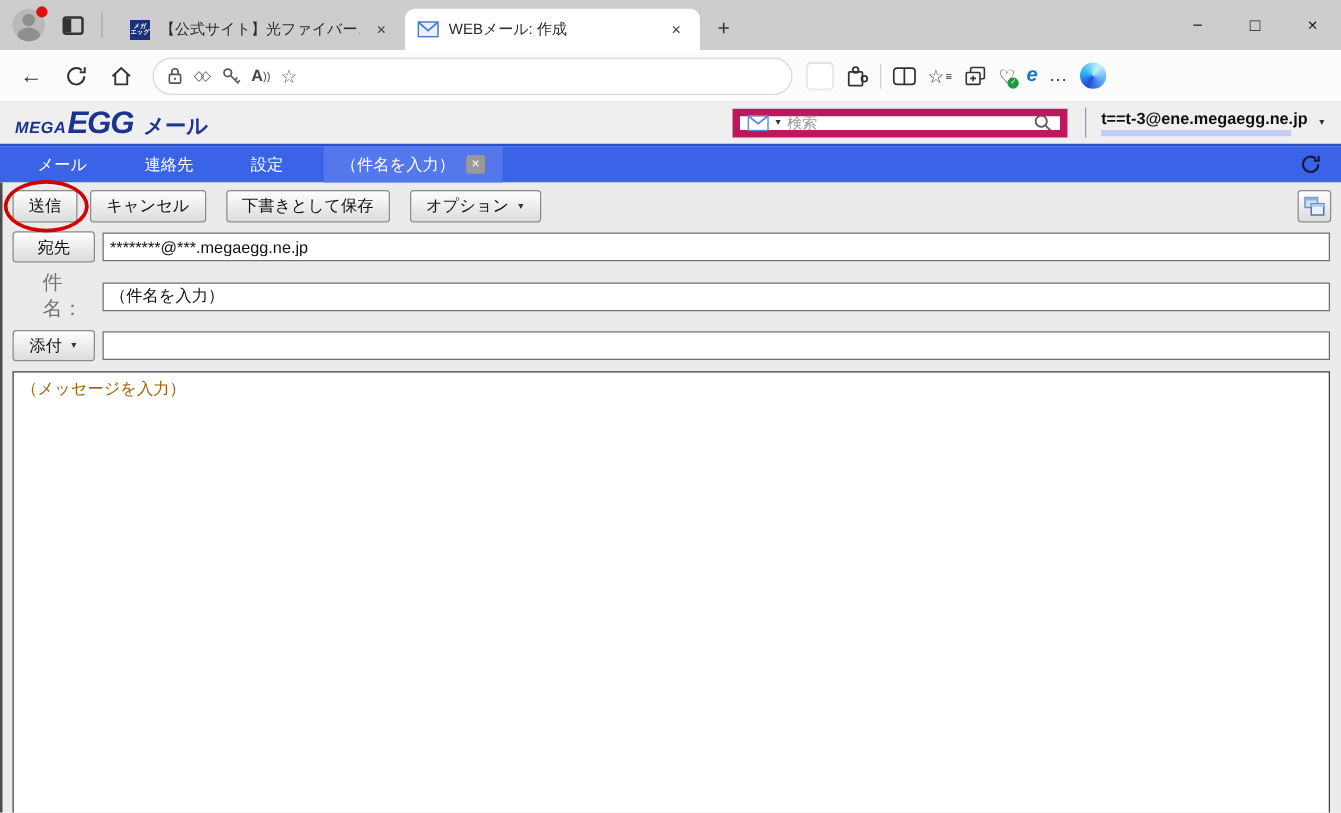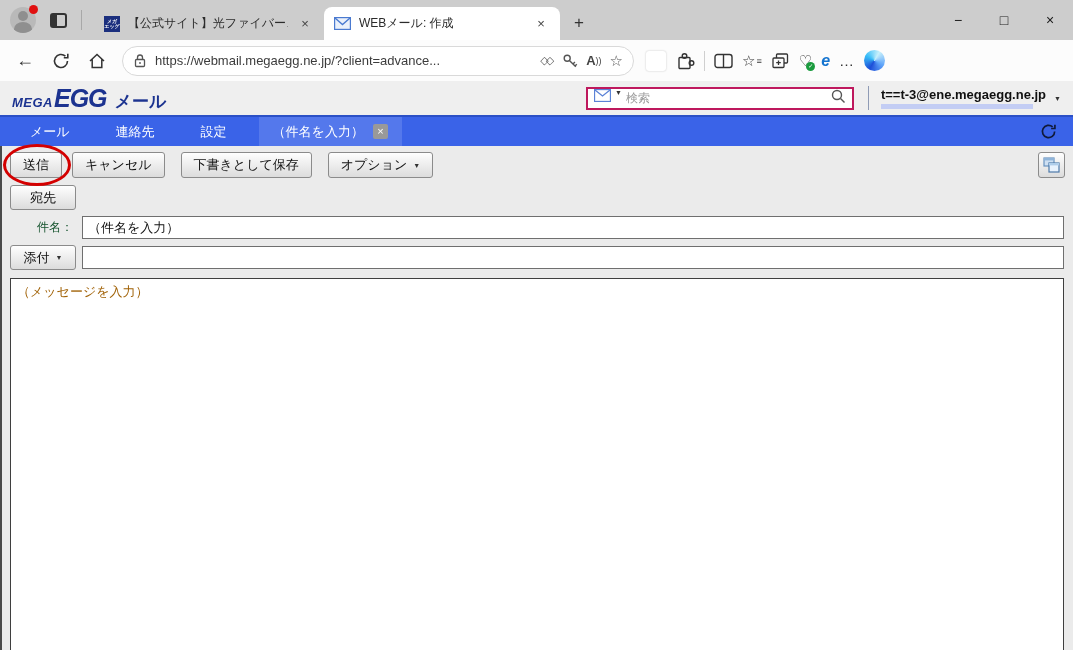--- a/index.html
+++ b/index.html
@@ -55,22 +55,22 @@
   .copilot { width:21px; height:21px; border-radius:50%; cursor:pointer;
     background:conic-gradient(from 210deg,#1d4ed8,#38bdf8,#c7f0fb,#60a5fa,#1d4ed8); }
 
   
   .site-header { height:36px; background:#efefef; border-bottom:2px solid #2b50c6;
     display:flex; align-items:center; padding:0 12px; }
   .logo { display:flex; align-items:baseline; color:#1c3390; font-style:italic; font-weight:bold; cursor:default; }
   .logo-mega { font-size:13px; letter-spacing:0.5px; }
   .logo-egg { font-size:25px; letter-spacing:-1px; margin-left:1px; }
   .logo-suffix { font-style:normal; font-size:17px; font-weight:bold; margin-left:8px; }
-  .search-box { margin-left:auto; width:268px; height:23px; background:#fff; border:2px solid #be185d;
-    display:flex; padding:0 6px; gap:4px; }
+  .search-box { margin-left:auto; width:268px; height:23px; background:#fff; border:6px solid #be185d;
+    display:flex; align-items:center; padding:0 6px; gap:4px; }
   .search-input { flex:1; border:none; outline:none; font-size:12px; color:#333; background:transparent; }
   .search-input::placeholder { color:#9a9a9a; }
   .mini-arrow { font-size:7px; color:#333; cursor:pointer; }
   .hdr-sep { width:1px; height:24px; background:#8f9bb5; margin:0 12px 0 14px; }
   .account { display:flex; align-items:center; gap:8px; cursor:pointer; }
   .account-inner { display:flex; flex-direction:column; }
   .account-email { font-size:13px; font-weight:bold; color:#101010; }
   .account-underline { height:5px; background:#c3cdf4; margin-top:2px; width:92%; }
 
   
@@ -90,21 +90,21 @@
     font-family:"Liberation Sans",sans-serif; display:inline-flex; align-items:center; gap:6px; }
   .send-wrap { position:relative; margin-right:10px; }
   .annotation-circle { position:absolute; left:-7px; top:-8px; right:-9px; bottom:-8px;
     border:3px solid #d40000; border-radius:50%; pointer-events:none; }
   .gap-sm { margin-right:16px; }
   .popout-btn { margin-left:auto; width:27px; height:26px; padding:0; justify-content:center; }
 
   .field-row { display:flex; align-items:center; padding:3px 9px 3px 8px; }
   .label-cell { width:66px; flex:none; display:flex; justify-content:center; margin-right:6px; }
   .label-btn { width:100%; justify-content:center; height:25px; }
-  .plain-label { font-size:12px; color:#14532d;margin-left:24px; }
+  .plain-label { font-size:16px; color:#737373;margin-left:24px; }
   .field-input { flex:1; height:23px; border:1px solid #6f6f6f; background:#fff; font-size:13px;
     padding:0 5px; color:#111; outline:none; font-family:"Liberation Sans",sans-serif; }
 
   .message-area { flex:1; margin:5px 9px 8px 8px; background:#fff; border:1px solid #3f3f3f;
     padding:4px 6px; font-size:13px; color:#a16207; resize:none; outline:none;
     font-family:"DejaVu Sans Mono", monospace; }
 
   
   .taskbar { height:6px; background:#222; display:flex; }
   .tb-dot { width:8px; height:6px; }
@@ -162,21 +162,20 @@
       </svg>
   </div>
   <div class="addressbar">
     <span class="pill-icon">
       <svg width="14" height="15" viewBox="0 0 14 15">
           <rect x="2.5" y="6.5" width="9" height="7" rx="1" fill="none" stroke="#555" stroke-width="1.3"></rect>
           <path d="M4.5 6.5 V4.5 a2.5 2.5 0 0 1 5 0 V6.5" fill="none" stroke="#555" stroke-width="1.3"></path>
           <circle cx="7" cy="10" r="0.9" fill="#555"></circle>
         </svg>
     </span>
-    <span class="url-text">https://webmail.megaegg.ne.jp/?client=advance...</span>
     <span class="pill-icon diamonds">◇◇</span>
     <span class="pill-icon">
       <svg width="16" height="16" viewBox="0 0 16 16">
           <circle cx="5.2" cy="5.2" r="3" fill="none" stroke="#555" stroke-width="1.4"></circle>
           <path d="M7.4 7.4 L13.8 13.8 M11 11 l1.9 -1.9 M13 13 l1.8 -1.8" fill="none" stroke="#555" stroke-width="1.4"></path>
         </svg>
     </span>
     <span class="pill-icon read-aloud">
         <span>A</span>
         <small>))</small>
@@ -284,20 +283,21 @@
         <rect x="6" y="6" width="10" height="9" fill="#e8f2fd" stroke="#4d79a8" stroke-width="1.2"></rect>
         <rect x="6" y="6" width="10" height="2.4" fill="#aecdea"></rect>
       </svg>
     </button>
   </div>
 
   <div class="field-row">
     <span class="label-cell">
         <button class="btn label-btn">宛先</button>
       </span>
+    <input class="field-input" value="********@***.megaegg.ne.jp" style="">
   </div>
 
 
   <div class="field-row">
     <span class="label-cell">
         <span class="plain-label">件名：</span>
       </span>
     <input class="field-input" value="（件名を入力）" style="">
   </div>
 

